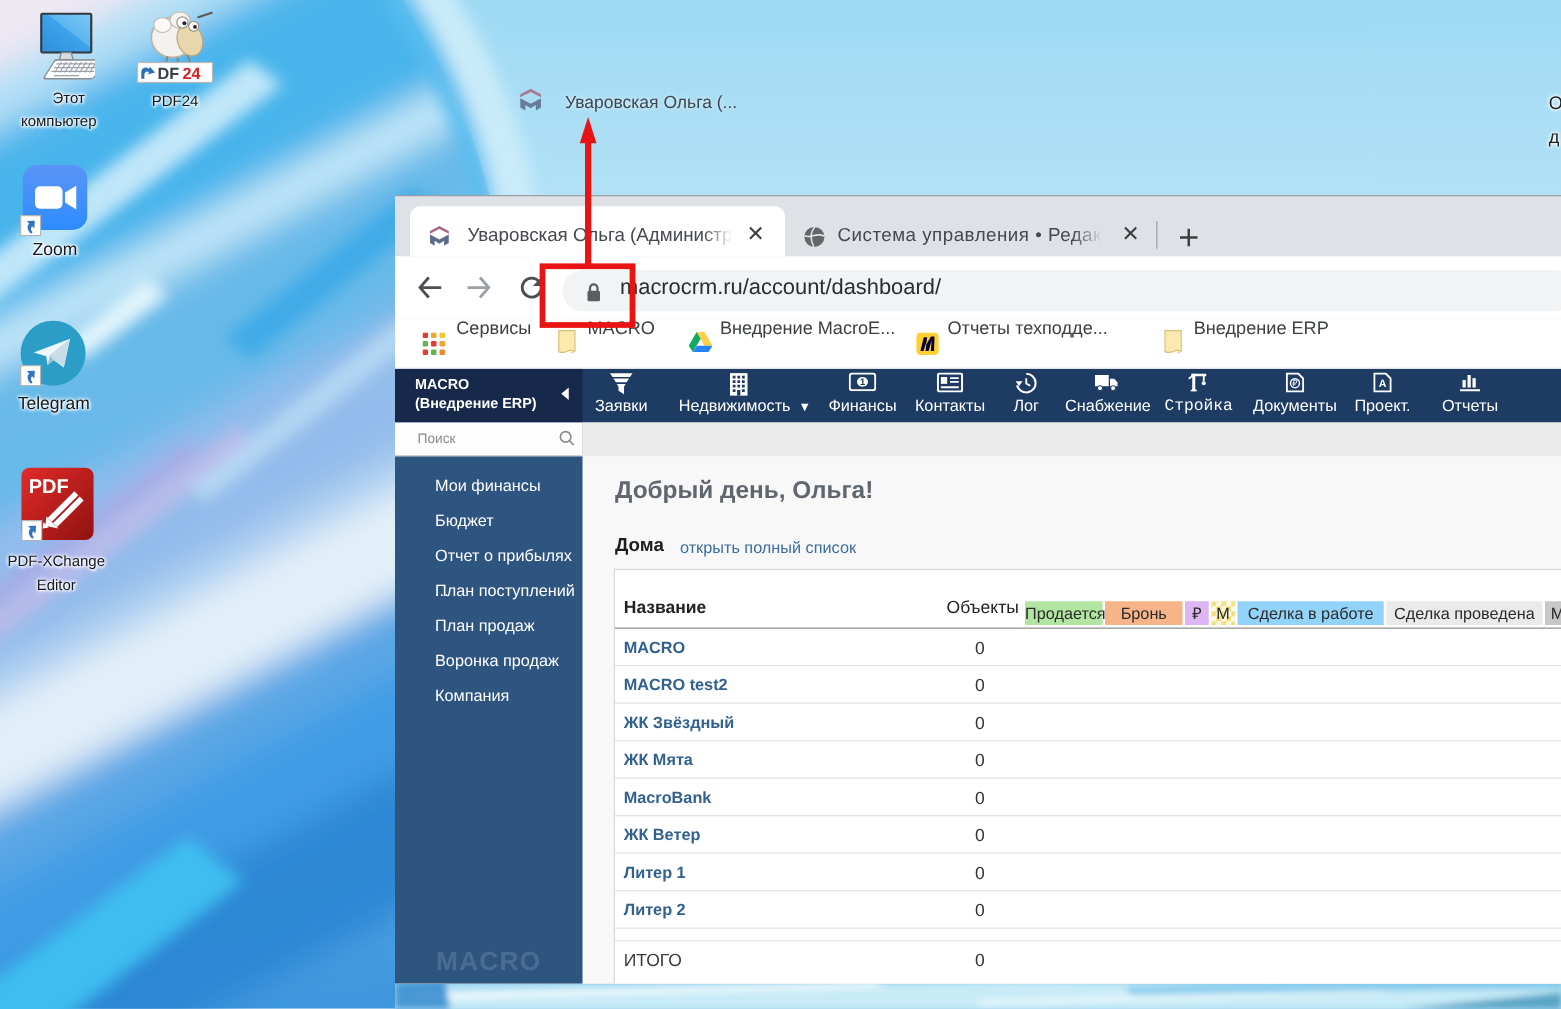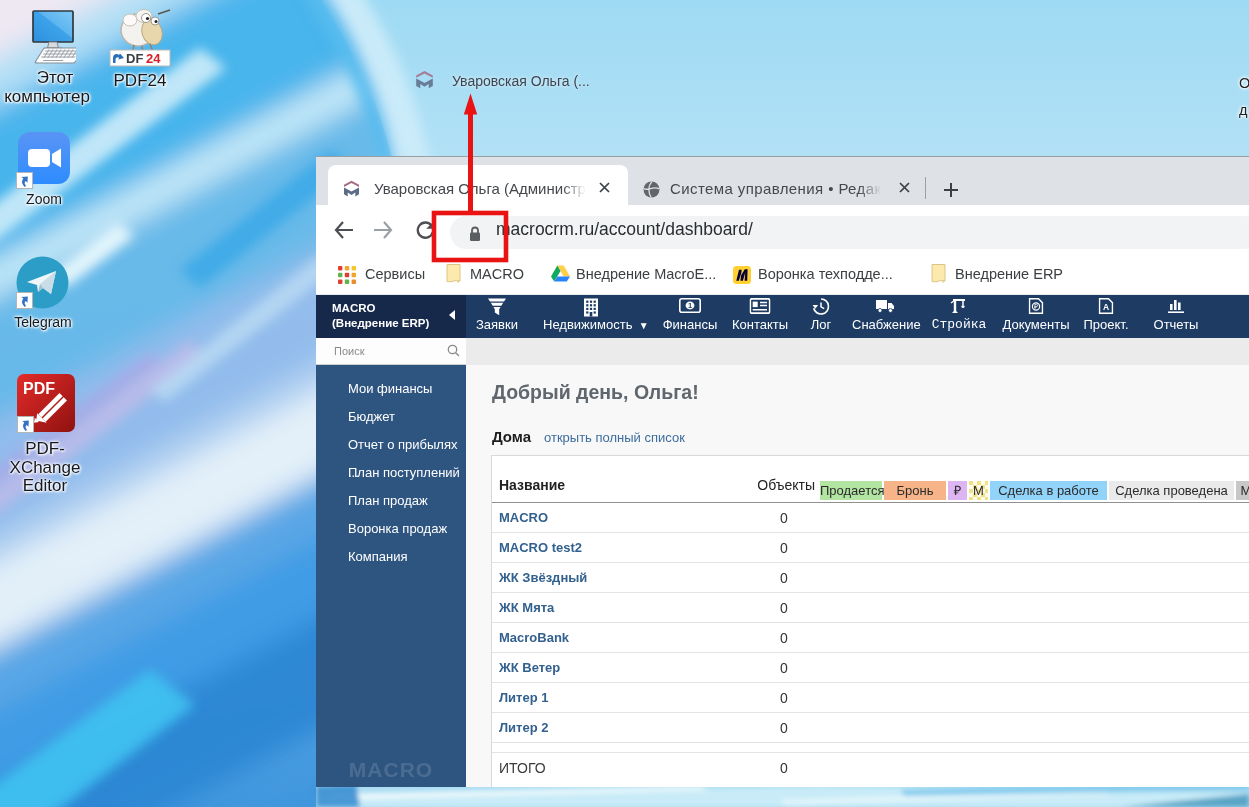--- a/index.html
+++ b/index.html
@@ -7,23 +7,23 @@
   #stage { position:relative; width:1249px; height:807px; overflow:hidden; }
   .abs { position:absolute; }
   .sbitem { height:28px; line-height:28px; padding-left:32px; font-size:13px; color:#fff; }
   .trow { height:30px; line-height:30px; border-bottom:1px solid #e3e3e3; position:relative; }
   .tlink { position:absolute; left:7px; font-size:13px; font-weight:bold; color:#33618f; }
   .tnum { position:absolute; left:267px; width:50px; text-align:center; font-size:14px; color:#333; }
   .chip { display:inline-block; height:19px; line-height:19px; text-align:center; font-size:13px; color:#2b2b2b; margin-right:2px; vertical-align:top; }
   .navitem { position:absolute; top:0; height:43px; color:#fff; }
   .navitem .nlabel { position:absolute; top:22px; left:0; width:100%; text-align:center; font-size:13px; white-space:nowrap; }
   .navitem svg { position:absolute; top:3px; left:50%; transform:translateX(-50%); }
-  .bmtext { position:absolute; top:11px; font-size:14.5px; color:#3c4043; }
+  .bmtext { position:absolute; top:0; font-size:14.5px; color:#3c4043; }
   .xicon { width:13px; height:13px; }
-  .dlabel { position:absolute; text-align:center; font-size:17px; color:#16181c; line-height:18.5px;
+  .dlabel { position:absolute; text-align:center; font-size:12px; color:#16181c; line-height:18.5px;
     text-shadow:0 0 4px #fff,0 0 3px #fff,0 0 2px rgba(255,255,255,.9),1px 1px 2px rgba(255,255,255,.8); }
 </style>
 </head>
 <body>
 <div id="stage">
 
 <svg class="abs" style="left:0;top:0" width="1249" height="807" viewBox="0 0 1249 807">
   <defs>
     <linearGradient id="wbase" x1="0" y1="0" x2="0.25" y2="1">
       <stop offset="0" stop-color="#9dd8f2"></stop>
@@ -266,21 +266,21 @@
           <path d="M6.3,0.5 L0,11.5 l3.2,5 L9.5,6 Z" fill="#11a861"></path>
           <path d="M3.2,16.5 h12.6 l3.2,-5 H6.4 Z" fill="#2684fc"></path>
         </svg>
     <div class="bmtext" style="left:260px;">Внедрение MacroE...</div>
     <svg class="abs" style="left:417px;top:11px" width="18" height="18" viewBox="0 0 18 18">
           <rect x="0" y="0" width="18" height="18" rx="3.5" fill="#ffd02f"></rect>
           <g fill="#050038">
             <path d="M11.8,3.2 L14.6,3.2 L14.2,14.8 L11.6,14.8 L12.3,6.5 L9.9,14.8 L7.4,14.8 L8.4,6.8 L5.8,14.8 L3.3,14.8 L6,3.8 L8.7,3.8 L8,9.5 Z"></path>
           </g>
         </svg>
-    <div class="bmtext" style="left:442px;">Воронка техподде...</div>
+    <div class="bmtext" style="left:442px;">Отчеты техподде...</div>
     <svg class="abs" style="left:615px;top:9px" width="15" height="21" viewBox="0 0 15 21">
           <path d="M1,0.5 H14 V17 q-3,-1.5 -6,0 q-3,1.5 -7,0.5 Z" fill="#fbe9ad" stroke="#d9c07a" stroke-width="0.9"></path>
           <path d="M14,17 q-1.5,2.5 -3.5,1.2 q2,-2 3.5,-1.2" fill="#e8cf8e"></path>
         </svg>
     <div class="bmtext" style="left:639px;">Внедрение ERP</div>
   </div>
 
   <div id="page" class="abs" style="left:0;top:139px;width:933px;height:492px;background:#f8f8f8;overflow:hidden;">
 
     <div class="abs" style="left:0;top:0;width:933px;height:43px;background:#1d3b63;"></div>

